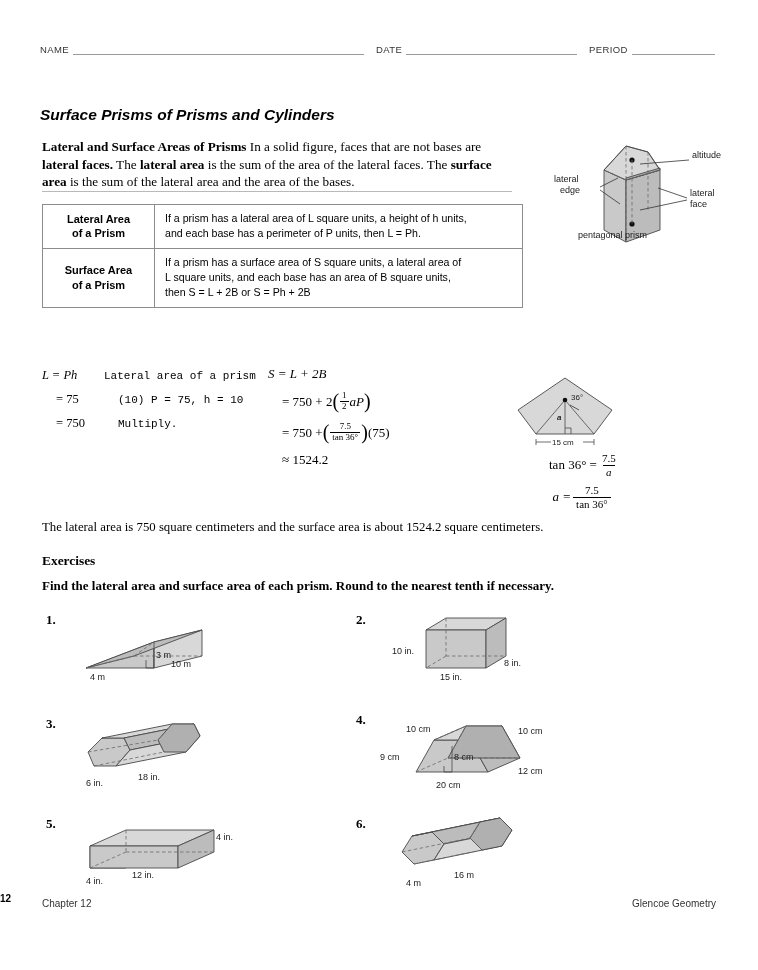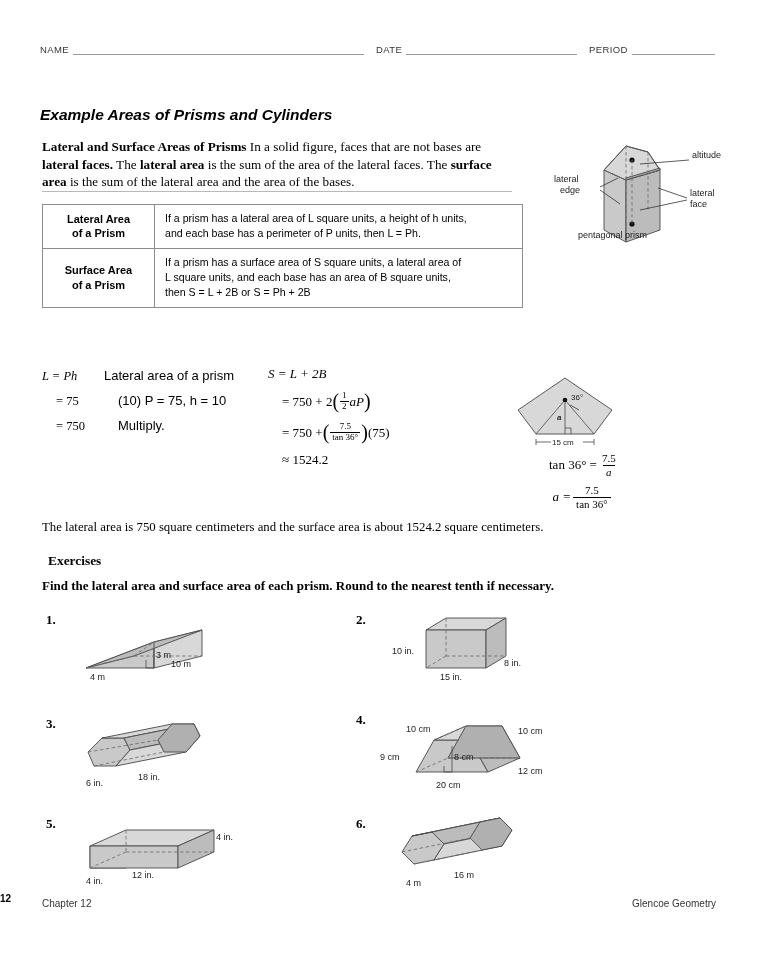--- a/index.html
+++ b/index.html
@@ -116,22 +116,22 @@
   
   .sol-left {
     position: absolute;
     left: 42px; top: 368px;
     font-size: 12.5px;
   }
   .sol-left .row { display: flex; align-items: baseline; margin-bottom: 9px; }
   .sol-left .eq { width: 62px; font-style: italic; }
   .sol-left .eq.ind { padding-left: 14px; font-style: normal; }
   .sol-left .note {
-    font-family: Liberation Sans, sans-serif;
-    font-size: 13px;
+    font-family: Liberation Mono, monospace;
+    font-size: 11px;
     font-style: normal;
   }
 
   .sol-mid {
     position: absolute;
     left: 268px; top: 366px;
     font-size: 13px;
   }
   .sol-mid .line { margin-bottom: 8px; display: flex; align-items: center; white-space: nowrap; }
   .sol-mid .line.ind { padding-left: 14px; }
@@ -178,21 +178,20 @@
   .conclusion {
     position: absolute;
     left: 42px; top: 520px;
     font-size: 12.8px;
   }
   .exercises-h {
     position: absolute;
     left: 42px; top: 553px;
     font-size: 13.4px;
     font-weight: bold;
-    margin-left: 6px;
   }
   .exercises-d {
     position: absolute;
     left: 42px; top: 578px;
     font-size: 13px;
     font-weight: bold;
   }
 
   
   .ex {
@@ -250,21 +249,21 @@
 
   <div class="idrow">
     <span class="lbl">NAME</span>
     <span class="rule name"></span>
     <span class="lbl">DATE</span>
     <span class="rule date"></span>
     <span class="lbl">PERIOD</span>
     <span class="rule period"></span>
   </div>
 
-  <div class="subtitle">Example Areas of Prisms and Cylinders</div>
+  <div class="subtitle">Surface Prisms of Prisms and Cylinders</div>
 
   <div class="intro"><b>Lateral and Surface Areas of Prisms</b><span> In a solid figure, faces that are not bases are </span><b>lateral faces.</b><span> The </span><b>lateral area</b><span> is the sum of the area of the lateral faces. The </span><b>surface area</b><span> is the sum of the lateral area and the area of the bases.</span></div>
 
   <div class="hrule"></div>
 
   <div style="position:absolute; left:548px; top:132px;">
     <svg width="200" height="110" viewBox="0 0 200 110">
 
       <polygon class="face-a" points="56,38 56,98 78,110 78,48"></polygon>
       <polygon class="face-b" points="78,48 78,110 112,98 112,38"></polygon>

